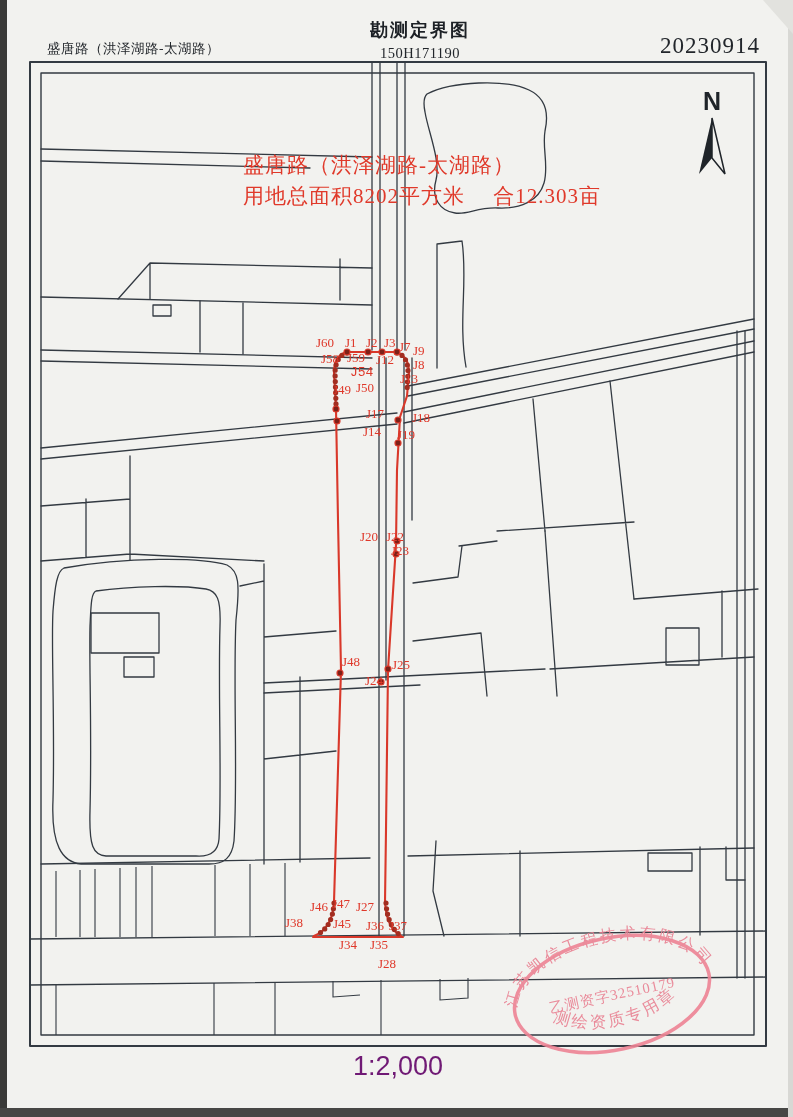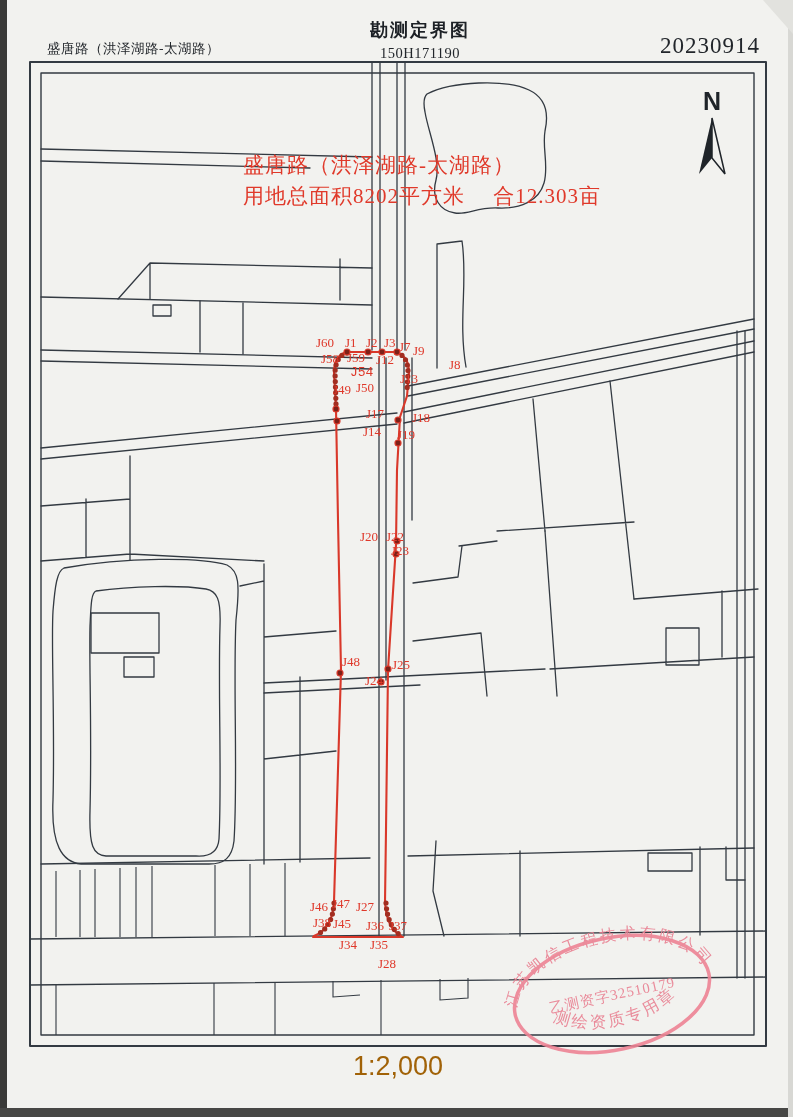--- a/index.html
+++ b/index.html
@@ -19,21 +19,21 @@
   .hdr-no{position:absolute;left:320px;top:45px;width:200px;text-align:center;
        font-size:14.5px;color:#22262b;letter-spacing:.5px;}
   .hdr-date{position:absolute;left:660px;top:33px;font-size:23px;color:#22262b;letter-spacing:1px;}
   
   svg.mapsvg{position:absolute;left:0;top:0;}
   .anno{position:absolute;left:243px;top:150px;color:#e0392a;font-size:21px;line-height:31px;
        letter-spacing:1px;white-space:nowrap;}
   .pts span{position:absolute;font-size:13px;color:#df382a;white-space:nowrap;
        font-family:"Liberation Serif","DejaVu Serif",serif;}
   .scale-label{position:absolute;left:298px;top:1051px;width:200px;text-align:center;
-       font-size:27px;color:#a16207;font-family:"Liberation Sans","DejaVu Sans",sans-serif;}
+       font-size:27px;color:#701a75;font-family:"Liberation Sans","DejaVu Sans",sans-serif;}
   .k{fill:none;stroke:#333a42;stroke-width:1.3;stroke-linejoin:round;stroke-linecap:round;}
   .k2{fill:none;stroke:#333a42;stroke-width:1.1;}
   .red{fill:none;stroke:#d9382a;stroke-width:2.1;stroke-linejoin:round;stroke-linecap:round;}
   .beads{fill:none;stroke:#a22d20;stroke-width:5.2;stroke-linecap:round;stroke-dasharray:0 5.6;}
   .jdot{fill:#7d2018;stroke:#d9382a;stroke-width:1.2;}
   .stamp-t{fill:#e98092;font-family:"Liberation Serif","DejaVu Serif",serif;}
 </style>
 </head>
 <body>
 
@@ -157,40 +157,40 @@
   <div class="pts">
       <span style="left: 316px; top: 335px;">J60</span>
       <span style="left: 345px; top: 335px;">J1</span>
       <span style="left: 366px; top: 335px;">J2</span>
       <span style="left: 384px; top: 335px;">J3</span>
       <span style="left: 399px; top: 339px;">J7</span>
       <span style="left: 413px; top: 343px;">J9</span>
       <span style="left: 321px; top: 351px;">J58</span>
       <span style="left: 347px; top: 350px; text-align: center;">J59</span>
       <span style="left: 376px; top: 352px;">J12</span>
-      <span style="left: 413px; top: 357px; padding-left: 36px;">J8</span>
+      <span style="left: 413px; top: 357px;">J8</span>
       <span style="left: 350px; top: 365px; font-family: Liberation Mono, monospace;">J54</span>
       <span style="left: 400px; top: 371px;">J13</span>
       <span style="left: 333px; top: 382px;">J49</span>
       <span style="left: 356px; top: 380px;">J50</span>
       <span style="left: 366px; top: 406px;">J17</span>
       <span style="left: 400px; top: 410px; padding-left: 12px;">J18</span>
       <span style="left: 363px; top: 424px;">J14</span>
       <span style="left: 397px; top: 427px;">J19</span>
       <span style="left: 360px; top: 529px;">J20</span>
       <span style="left: 386px; top: 529px;">J22</span>
       <span style="left: 391px; top: 543px;">J23</span>
       <span style="left: 342px; top: 654px;">J48</span>
       <span style="left: 392px; top: 657px;">J25</span>
       <span style="left: 365px; top: 673px;">J24</span>
       <span style="left: 310px; top: 899px;">J46</span>
       <span style="left: 332px; top: 896px;">J47</span>
       <span style="left: 356px; top: 899px;">J27</span>
       <span style="left: 378px; top: 956px;">J28</span>
-      <span style="left: 285px; top: 915px; padding-left: 28px;">J38</span>
+      <span style="left: 285px; top: 915px;">J38</span>
       <span style="left: 333px; top: 916px;">J45</span>
       <span style="left: 366px; top: 918px;">J36</span>
       <span style="left: 389px; top: 918px;">J37</span>
       <span style="left: 339px; top: 937px;">J34</span>
       <span style="left: 370px; top: 937px;">J35</span>
     </div>
 
   <div class="scale-label">1:2,000</div>
 
 </div>

